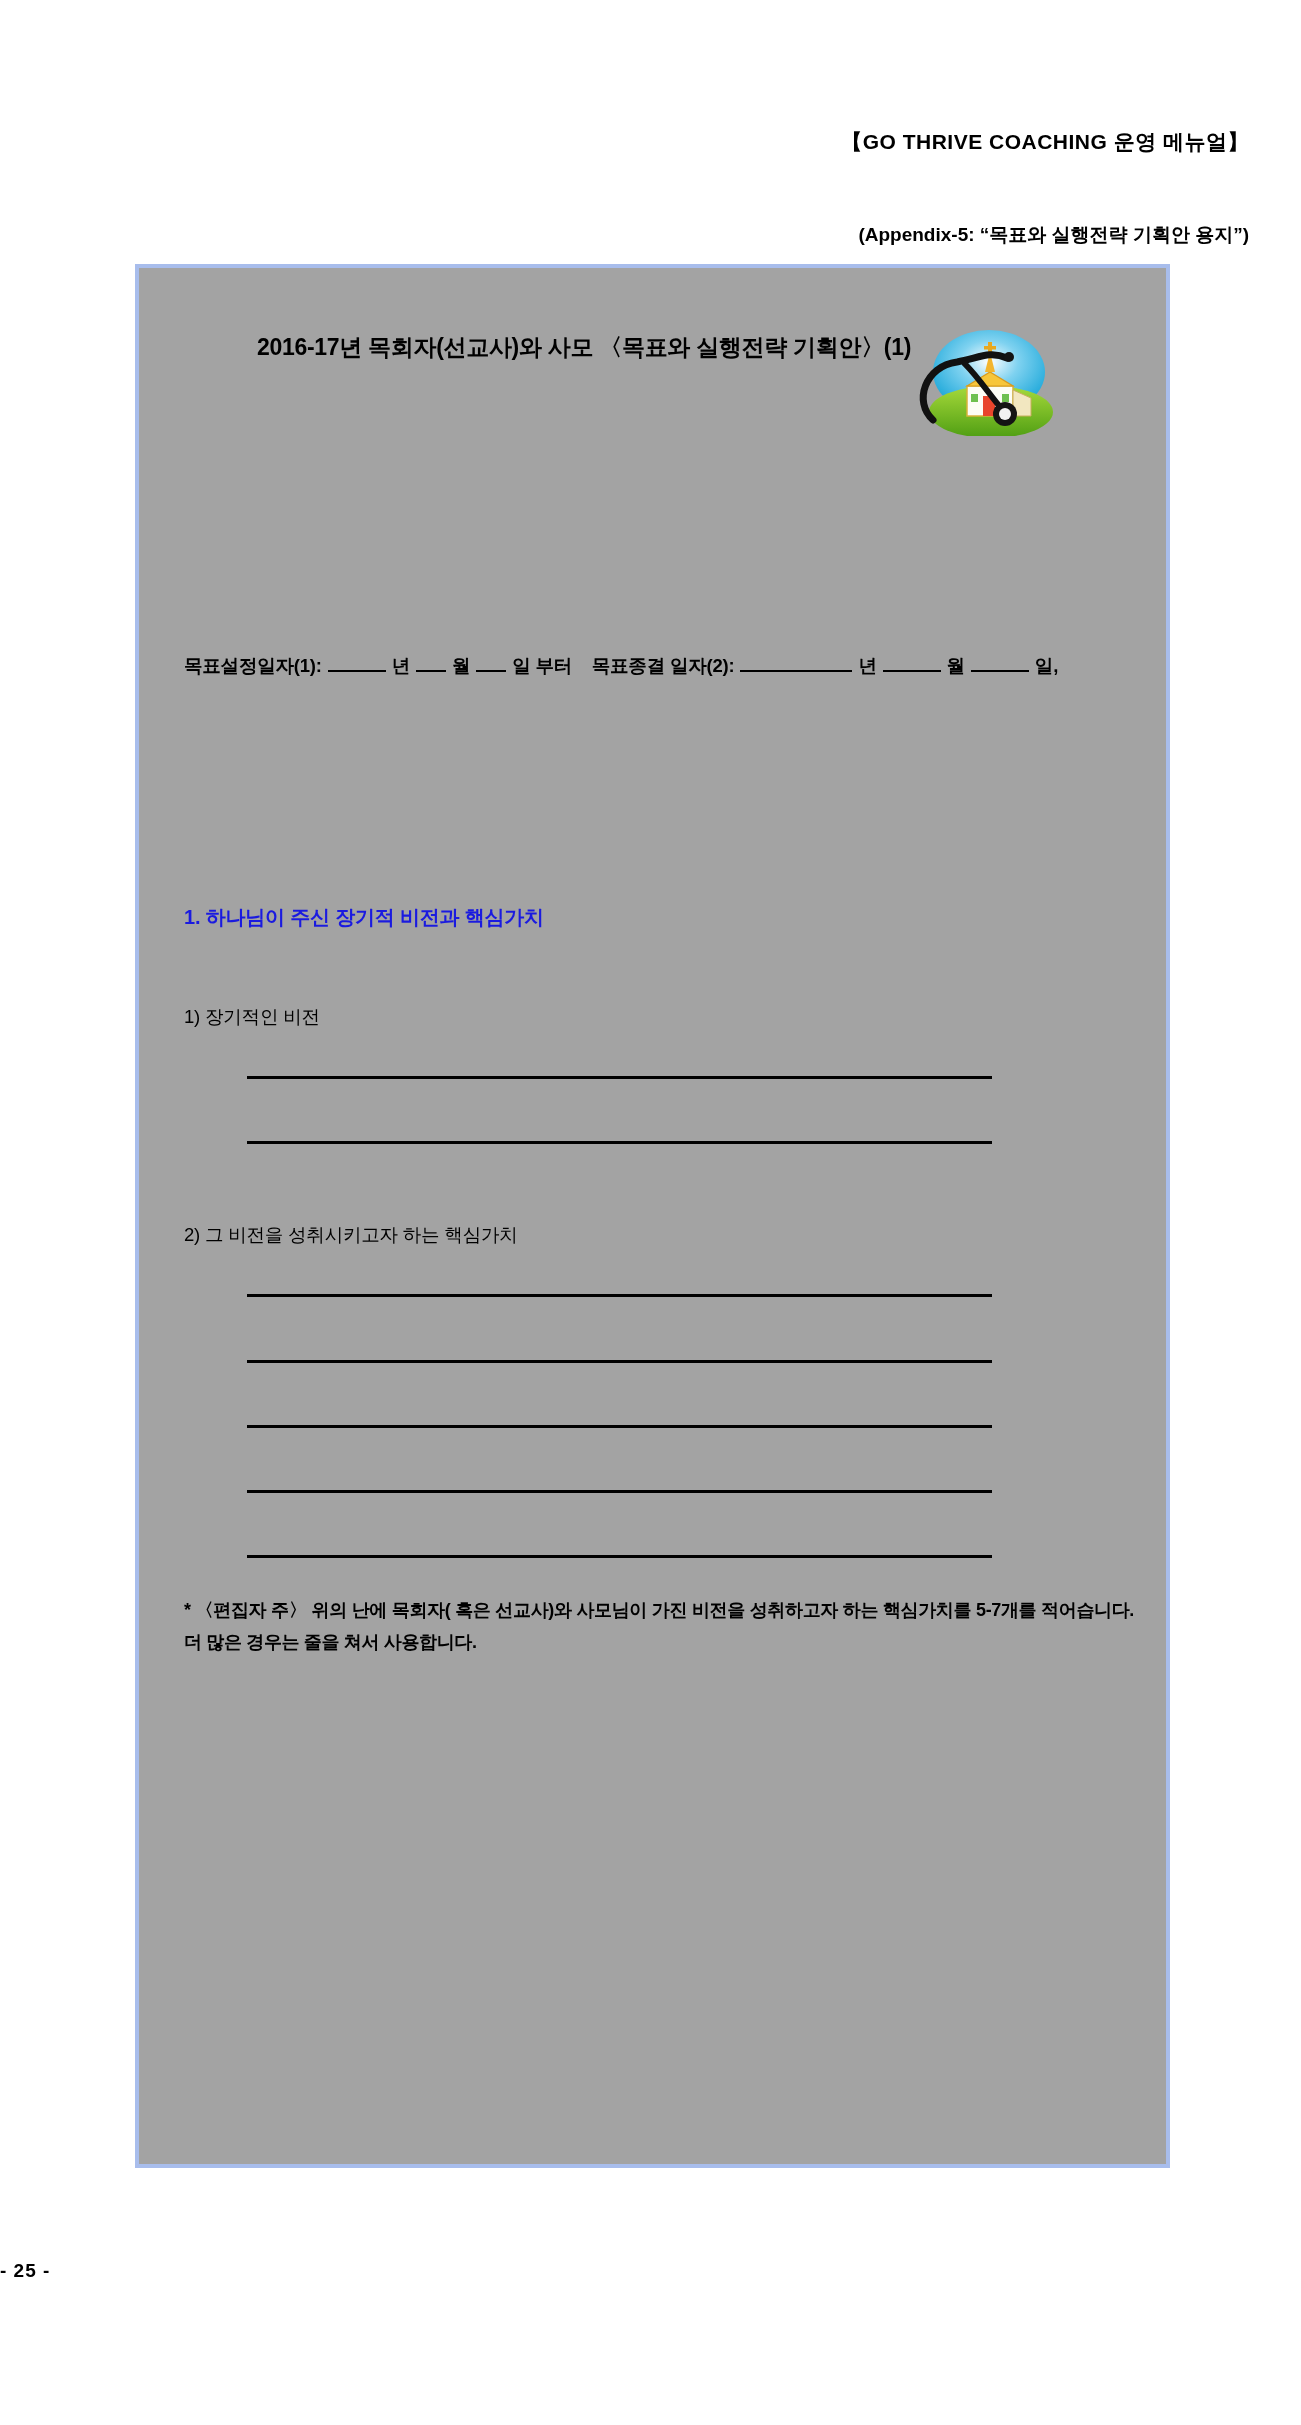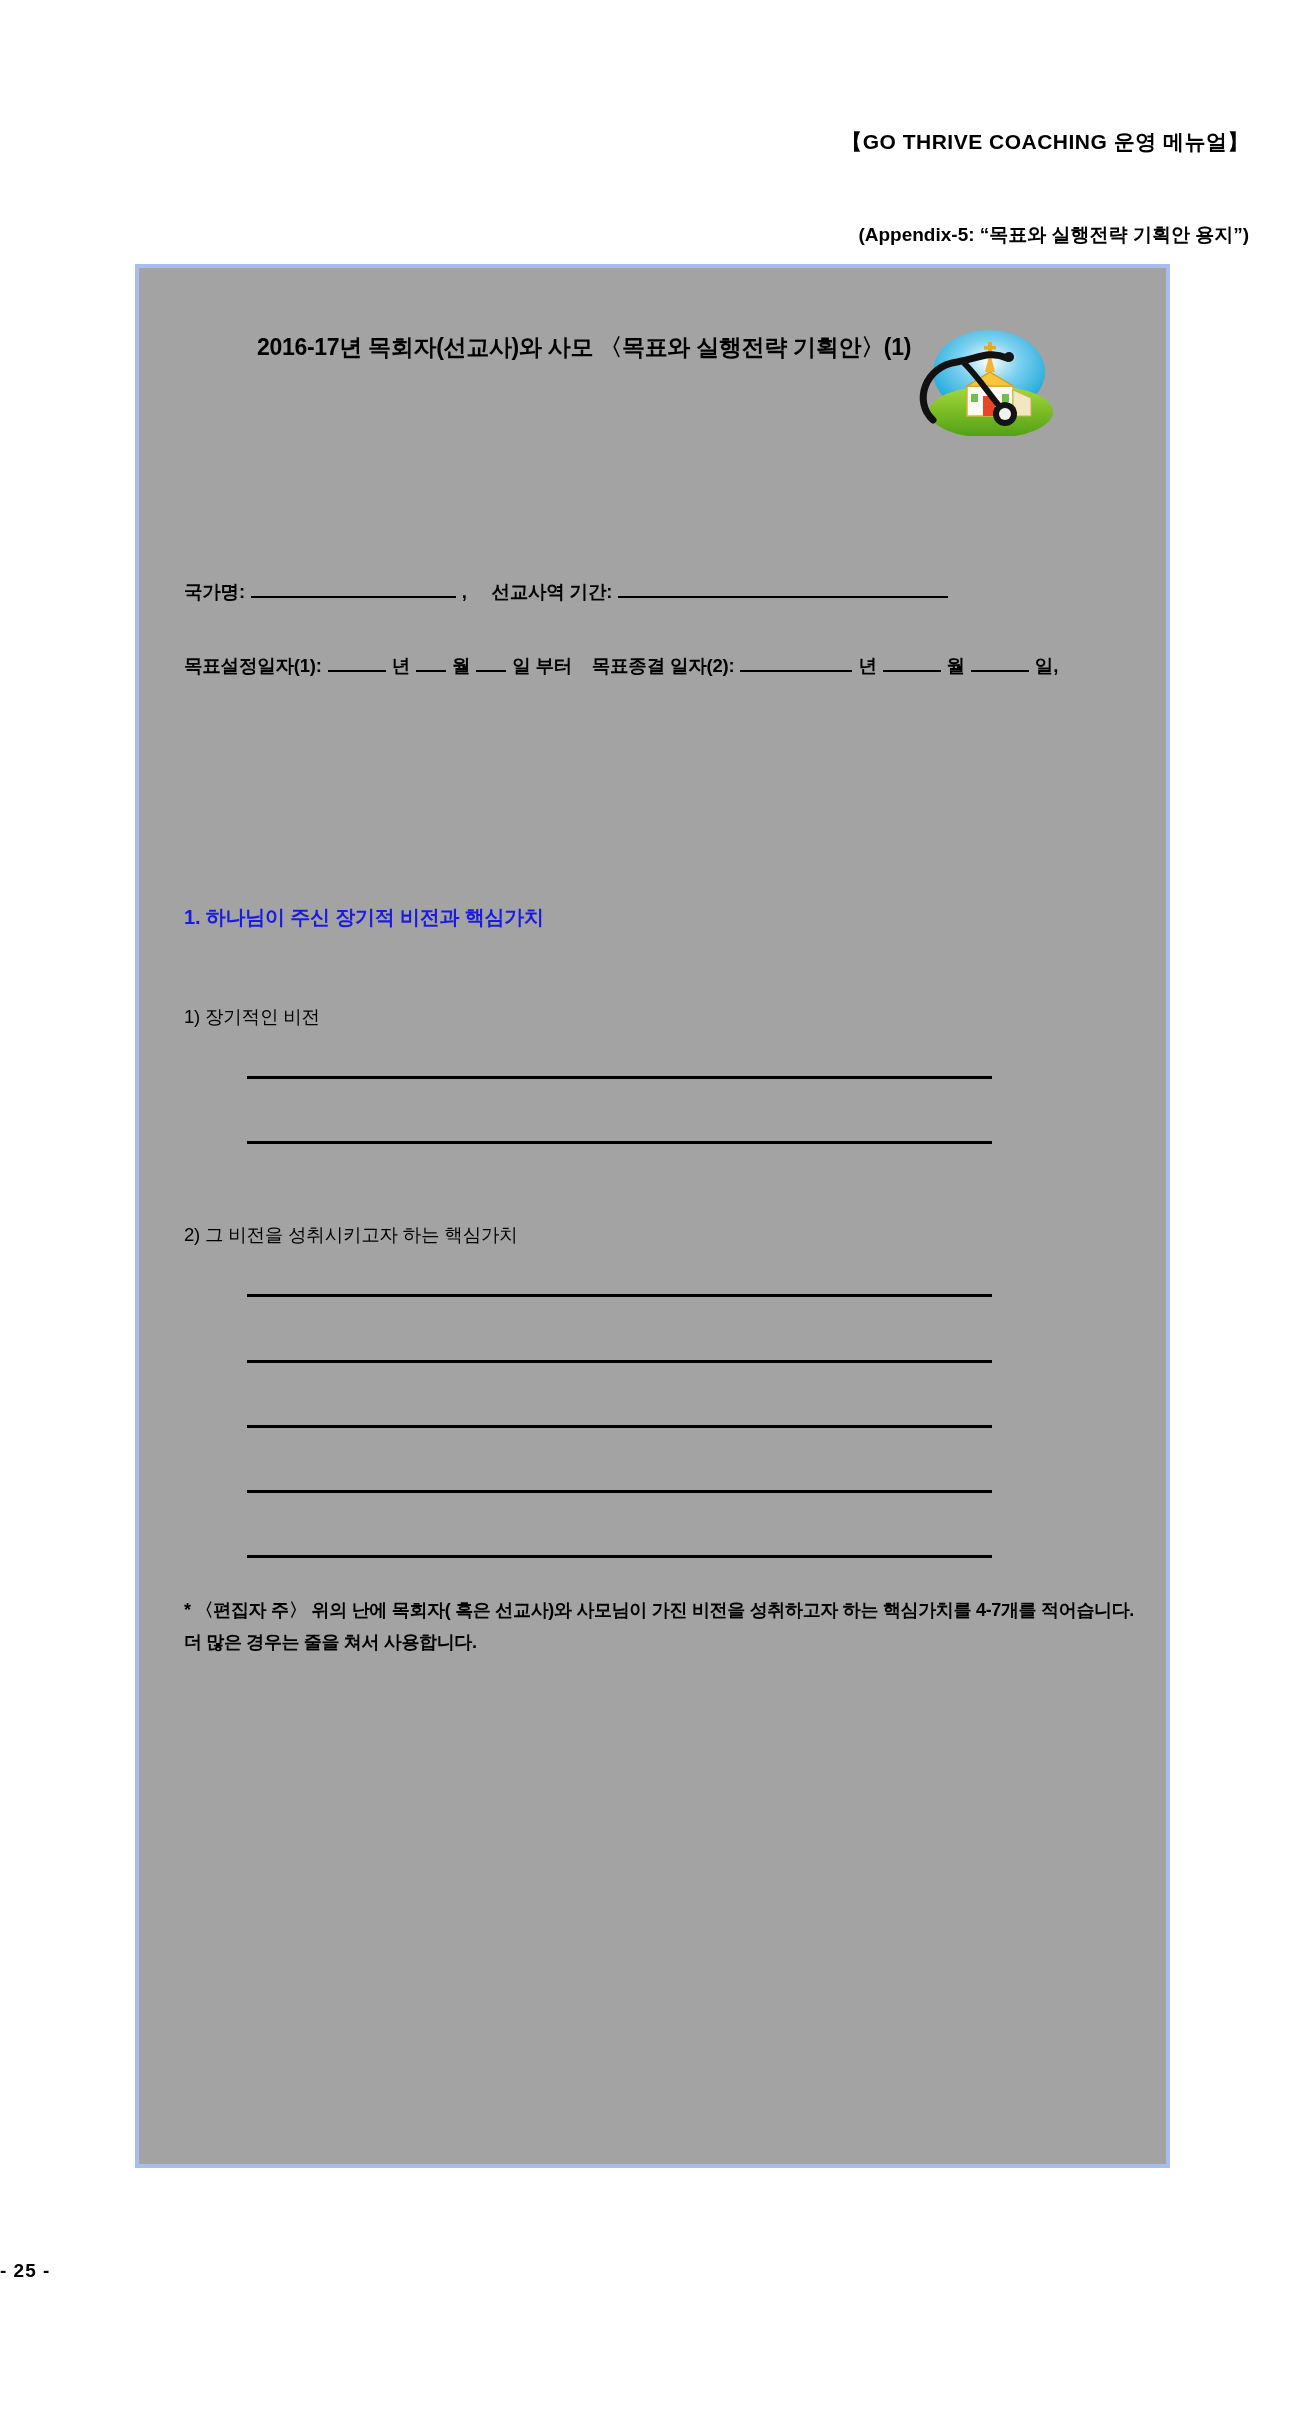--- a/index.html
+++ b/index.html
@@ -243,28 +243,20 @@
             <path d="M28 104 C8 86 20 50 52 46 C72 43 84 34 102 42" fill="none" stroke="#111111" stroke-width="7" stroke-linecap="round"></path>
             <path d="M60 48 C74 62 84 78 96 92" fill="none" stroke="#111111" stroke-width="6" stroke-linecap="round"></path>
             <circle cx="100" cy="98" r="12" fill="#141414"></circle>
             <circle cx="100" cy="98" r="6" fill="#f2f2f2"></circle>
             <circle cx="104" cy="41" r="5" fill="#141414"></circle>
           </svg>
         </div>
       </div>
 
 
-      <div class="field-row row-country">
-        <span>국가명:</span>
-        <span class="ul ul-w200"></span>
-        <span>,</span>
-        &nbsp;&nbsp;&nbsp;
-        <span>선교사역 기간:</span>
-        <span class="ul" style="width:330px"></span>
-      </div>
 
       <div class="field-row row-goaldate">
         <span>목표설정일자(1):</span>
         <span class="ul ul-md"></span>
         <span>년</span>
         <span class="ul ul-sm"></span>
         <span>월</span>
         <span class="ul ul-sm"></span>
         <span>일</span>
         <span>부터</span>
@@ -288,20 +280,20 @@
       <div class="rule rule-a2"></div>
 
       <div class="sub-label sub-2">2) 그 비전을 성취시키고자 하는 핵심가치</div>
 
       <div class="rule rule-b1"></div>
       <div class="rule rule-b2"></div>
       <div class="rule rule-b3"></div>
       <div class="rule rule-b4"></div>
       <div class="rule rule-b5"></div>
 
-      <div class="footnote">* 〈편집자 주〉 위의 난에 목회자( 혹은 선교사)와 사모님이 가진 비전을 성취하고자 하는 핵심가치를 4-7개를 적어습니다. 더 많은 경우는 줄을 쳐서 사용합니다.</div>
+      <div class="footnote">* 〈편집자 주〉 위의 난에 목회자( 혹은 선교사)와 사모님이 가진 비전을 성취하고자 하는 핵심가치를 5-7개를 적어습니다. 더 많은 경우는 줄을 쳐서 사용합니다.</div>
 
     </div>
   </div>
 
   <div class="page-number">- 25 -</div>
 
 </div>
 
 </body></html>

